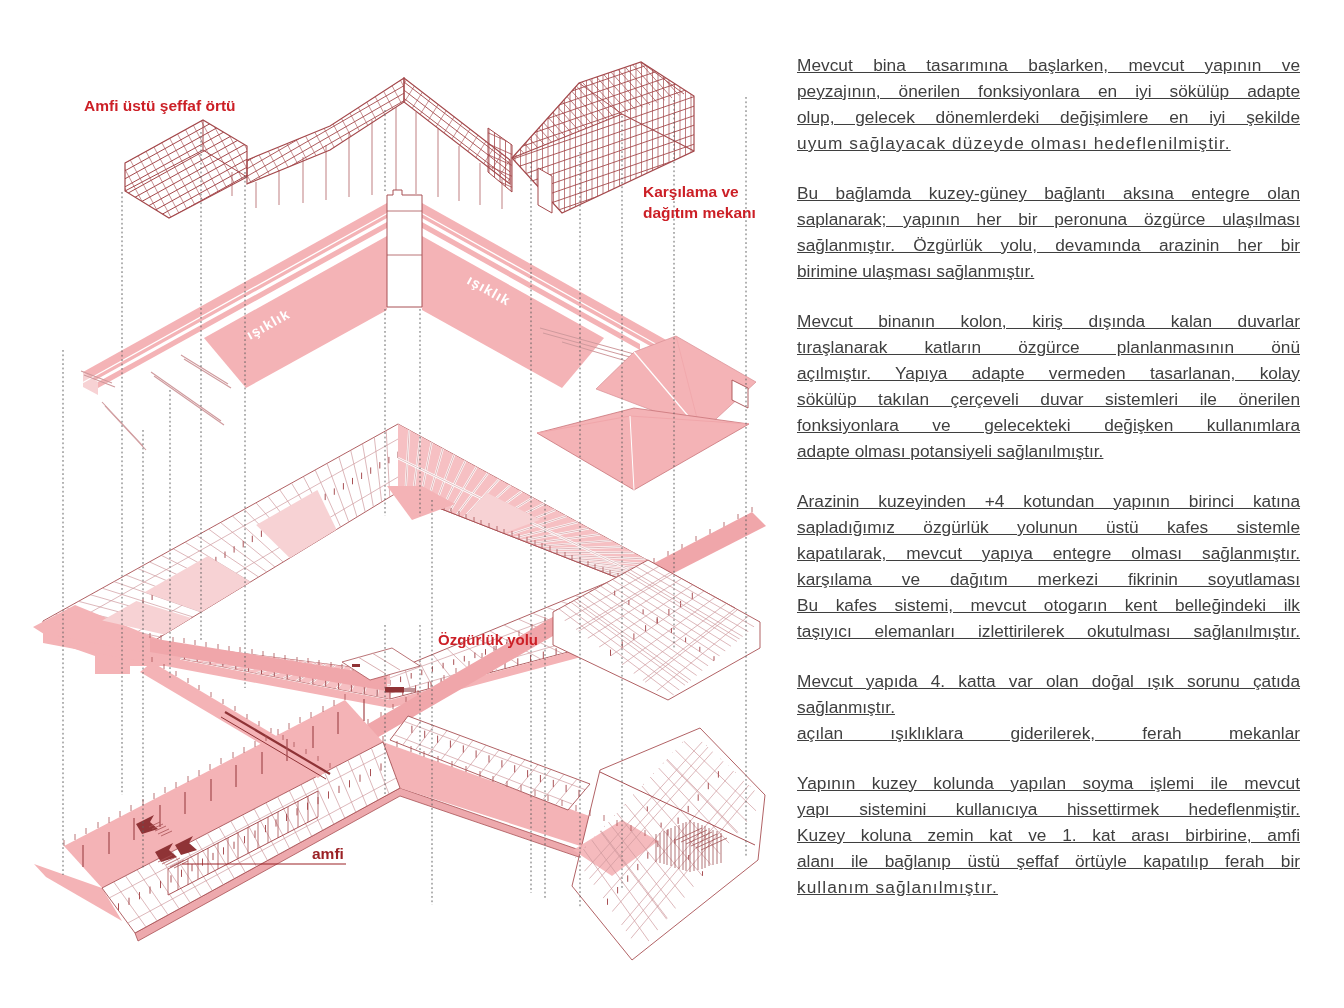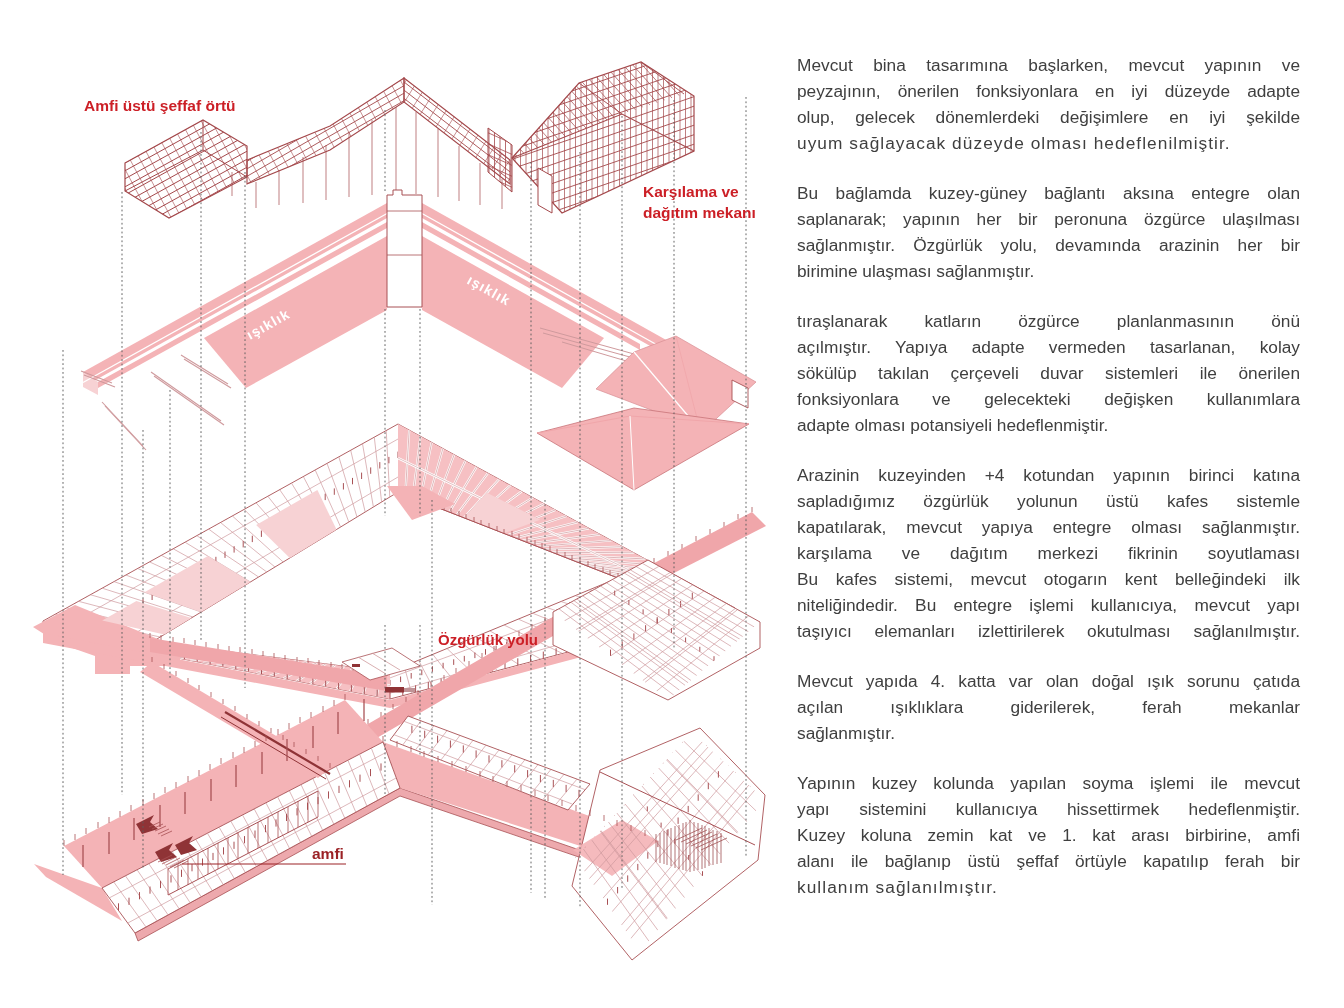--- a/index.html
+++ b/index.html
@@ -1,19 +1,19 @@
 <!DOCTYPE html>
 <html><head>
 <meta charset="utf-8">
 <style>
 html,body { margin:0; padding:0; background:#ffffff; width:1344px; height:1008px; overflow:hidden; }
 .canvas { position:relative; width:1344px; height:1008px; font-family:"Liberation Sans", sans-serif; }
 .txt { position:absolute; left:797px; top:52px; width:503px; font-size:17.3px; line-height:26px;
         color:#3f3f3f; }
-.para { margin:0 0 24px 0; }
+.para { margin:0 0 24px 0;text-decoration:underline; }
 .ln { text-align:justify; text-align-last:justify; white-space:normal; }
 .ln.last { text-align:center; text-align-last:left; }
 .sp1 { letter-spacing:1.05px; }
 svg text { font-family:"Liberation Sans", sans-serif; }
 </style>
 </head>
 <body>
 <div class="canvas">
 
 <svg width="790" height="1008" viewBox="0 0 790 1008" style="position:absolute;left:0;top:0">
@@ -1686,54 +1686,54 @@
 <text x="438" y="645" fill="#cc1f26" font-size="15" font-weight="bold">Özgürlük yolu</text>
 
 <text x="312" y="859" fill="#9b2226" font-size="15.5" font-weight="bold">amfi</text>
 <line x1="182" y1="864" x2="346" y2="864" stroke="#9b2226" stroke-width="1.2"></line>
 </svg>
 
 <div class="txt">
 
 <div class="para">
 <div class="ln">Mevcut bina tasarımına başlarken, mevcut yapının ve</div>
-<div class="ln">peyzajının, önerilen fonksiyonlara en iyi düzeyde adapte</div>
+<div class="ln">peyzajının, önerilen fonksiyonlara en iyi sökülüp adapte</div>
 <div class="ln">olup, gelecek dönemlerdeki değişimlere en iyi şekilde</div>
 <div class="ln last sp1">uyum sağlayacak düzeyde olması hedeflenilmiştir.</div>
 </div>
 
 <div class="para">
 <div class="ln">Bu bağlamda kuzey-güney bağlantı aksına entegre olan</div>
 <div class="ln">saplanarak; yapının her bir peronuna özgürce ulaşılması</div>
 <div class="ln">sağlanmıştır. Özgürlük yolu, devamında arazinin her bir</div>
 <div class="ln last">birimine ulaşması sağlanmıştır.</div>
 </div>
 
 <div class="para">
+<div class="ln">Mevcut binanın kolon, kiriş dışında kalan duvarlar</div>
 <div class="ln">tıraşlanarak katların özgürce planlanmasının önü</div>
 <div class="ln">açılmıştır. Yapıya adapte vermeden tasarlanan, kolay</div>
 <div class="ln">sökülüp takılan çerçeveli duvar sistemleri ile önerilen</div>
 <div class="ln">fonksiyonlara ve gelecekteki değişken kullanımlara</div>
-<div class="ln last">adapte olması potansiyeli hedeflenmiştir.</div>
+<div class="ln last">adapte olması potansiyeli sağlanılmıştır.</div>
 </div>
 
 <div class="para">
 <div class="ln">Arazinin kuzeyinden +4 kotundan yapının birinci katına</div>
 <div class="ln">sapladığımız özgürlük yolunun üstü kafes sistemle</div>
 <div class="ln">kapatılarak, mevcut yapıya entegre olması sağlanmıştır.</div>
 <div class="ln">karşılama ve dağıtım merkezi fikrinin soyutlaması</div>
 <div class="ln">Bu kafes sistemi, mevcut otogarın kent belleğindeki ilk</div>
-<div class="ln">niteliğindedir. Bu entegre işlemi kullanıcıya, mevcut yapı</div>
 <div class="ln">taşıyıcı elemanları izlettirilerek okutulması sağlanılmıştır.</div>
 </div>
 
 <div class="para">
 <div class="ln">Mevcut yapıda 4. katta var olan doğal ışık sorunu çatıda</div>
+<div class="ln last">sağlanmıştır.</div>
 <div class="ln">açılan ışıklıklara giderilerek, ferah mekanlar</div>
-<div class="ln last">sağlanmıştır.</div>
 </div>
 
 <div class="para">
 <div class="ln">Yapının kuzey kolunda yapılan soyma işlemi ile mevcut</div>
 <div class="ln">yapı sistemini kullanıcıya hissettirmek hedeflenmiştir.</div>
 <div class="ln">Kuzey koluna zemin kat ve 1. kat arası birbirine, amfi</div>
 <div class="ln">alanı ile bağlanıp üstü şeffaf örtüyle kapatılıp ferah bir</div>
 <div class="ln last sp1">kullanım sağlanılmıştır.</div>
 </div>
 </div>

